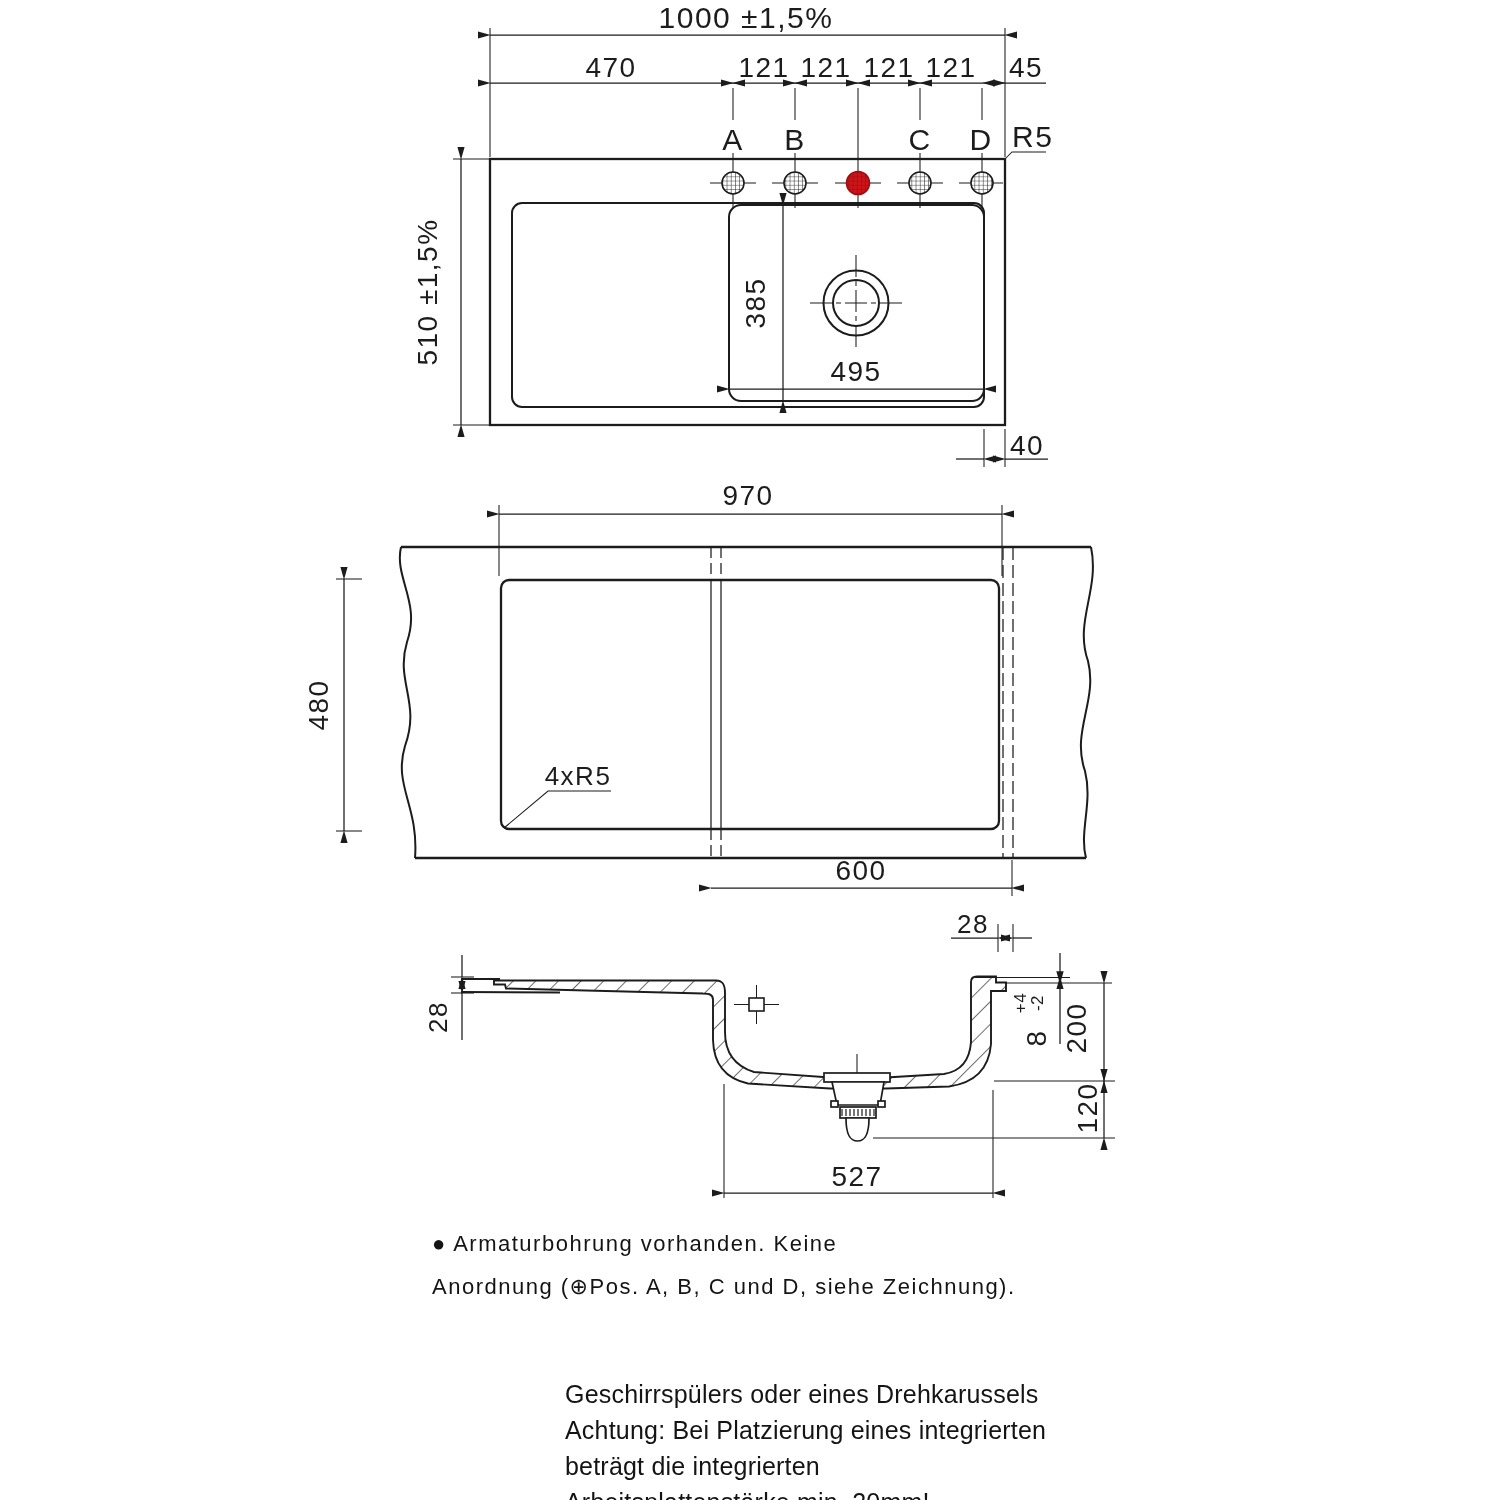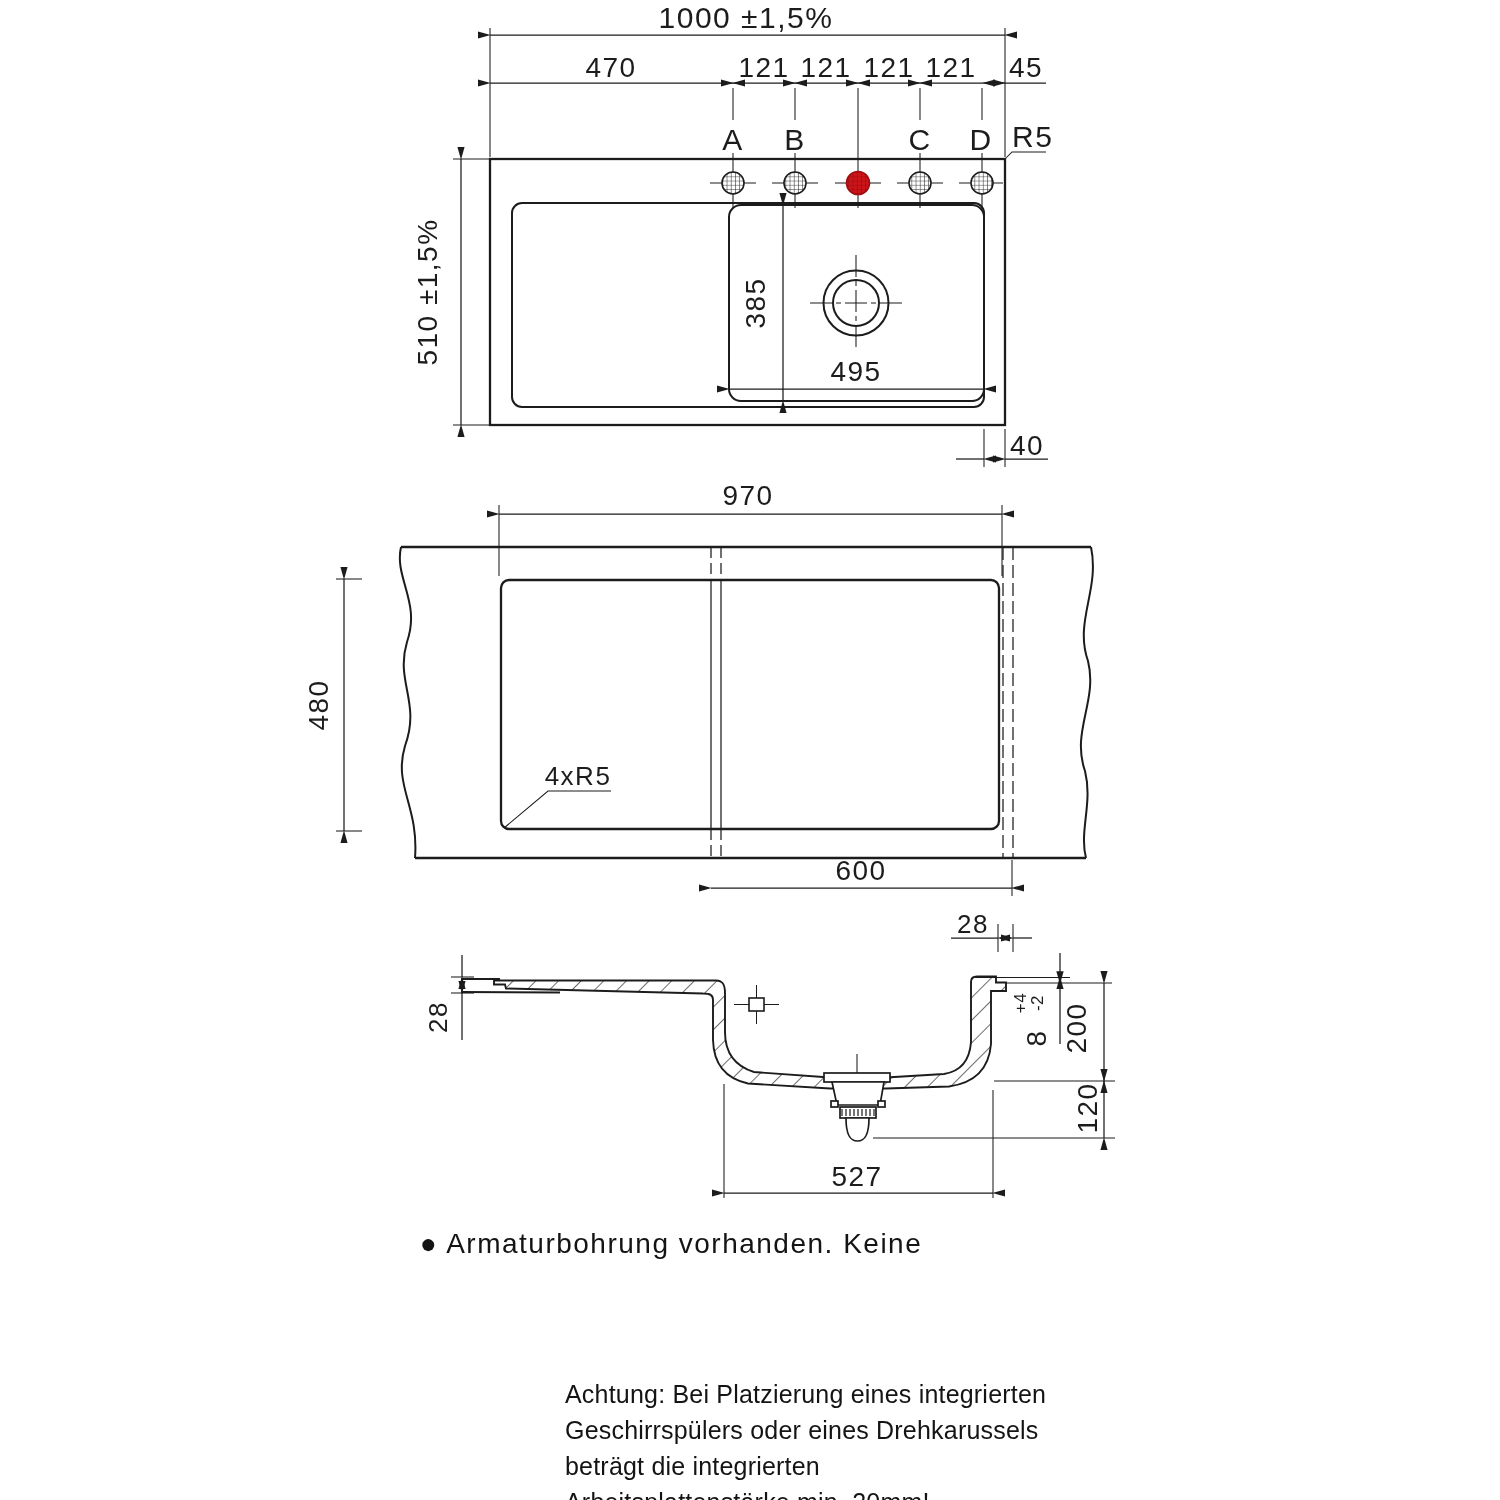--- a/index.html
+++ b/index.html
@@ -7,21 +7,21 @@
   svg{position:absolute;left:0;top:0;}
   .ln{fill:none;stroke:#1c1c1c;}
   .main{stroke-width:2.3px;}
   .med{stroke-width:2px;}
   .dim{stroke-width:1.25px;}
   .thin{stroke-width:1.05px;}
   .t{font-family:"Liberation Sans",sans-serif;fill:#1c1c1c;letter-spacing:1.5px;}
   .s30{font-size:30px;} .s28{font-size:28px;} .s26{font-size:26px;} .s17{font-size:17px;letter-spacing:0.5px;}
   .mid{text-anchor:middle;}
   .note{position:absolute;font-family:"Liberation Sans",sans-serif;color:#141414;}
-  .note-bullet{left:420px;top:1222px;width:800px;font-size:28px;line-height:43px;letter-spacing:1.5px;}
+  .note-bullet{left:432px;top:1222px;width:800px;font-size:22px;line-height:43px;letter-spacing:1.5px;}
   .note-warning{left:565px;top:1376px;width:520px;font-size:25px;line-height:36px;letter-spacing:0.2px;}
   .note div{white-space:nowrap;}
 </style>
 </head>
 <body>
 
 <div id="stage">
 <svg width="1500" height="1500" viewBox="0 0 1500 1500">
   <defs>
     <marker id="ah" viewBox="0 0 12 8" refX="0.6" refY="4" markerWidth="13" markerHeight="9" orient="auto-start-reverse" markerUnits="userSpaceOnUse">
@@ -233,20 +233,21 @@
 
     <line class="ln thin" x1="724" y1="1084" x2="724" y2="1198"></line>
     <line class="ln thin" x1="993" y1="1090" x2="993" y2="1198"></line>
     <line class="ln dim" x1="724" y1="1193" x2="993" y2="1193" marker-start="url(#ah)" marker-end="url(#ah)"></line>
     <text class="t s28 mid" x="857" y="1186">527</text>
   </g>
 </svg>
 
 <div class="note note-bullet">
   <div>● Armaturbohrung vorhanden. Keine</div>
+  <div>Anordnung (⊕Pos. A, B, C und D, siehe Zeichnung).</div>
 </div>
 <div class="note note-warning">
+  <div>Geschirrspülers oder eines Drehkarussels</div>
   <div>Achtung: Bei Platzierung eines integrierten</div>
-  <div>Geschirrspülers oder eines Drehkarussels</div>
   <div>beträgt die integrierten</div>
   <div>Arbeitsplattenstärke min. 20mm!</div>
 </div>
 </div>
 
 </body></html>

